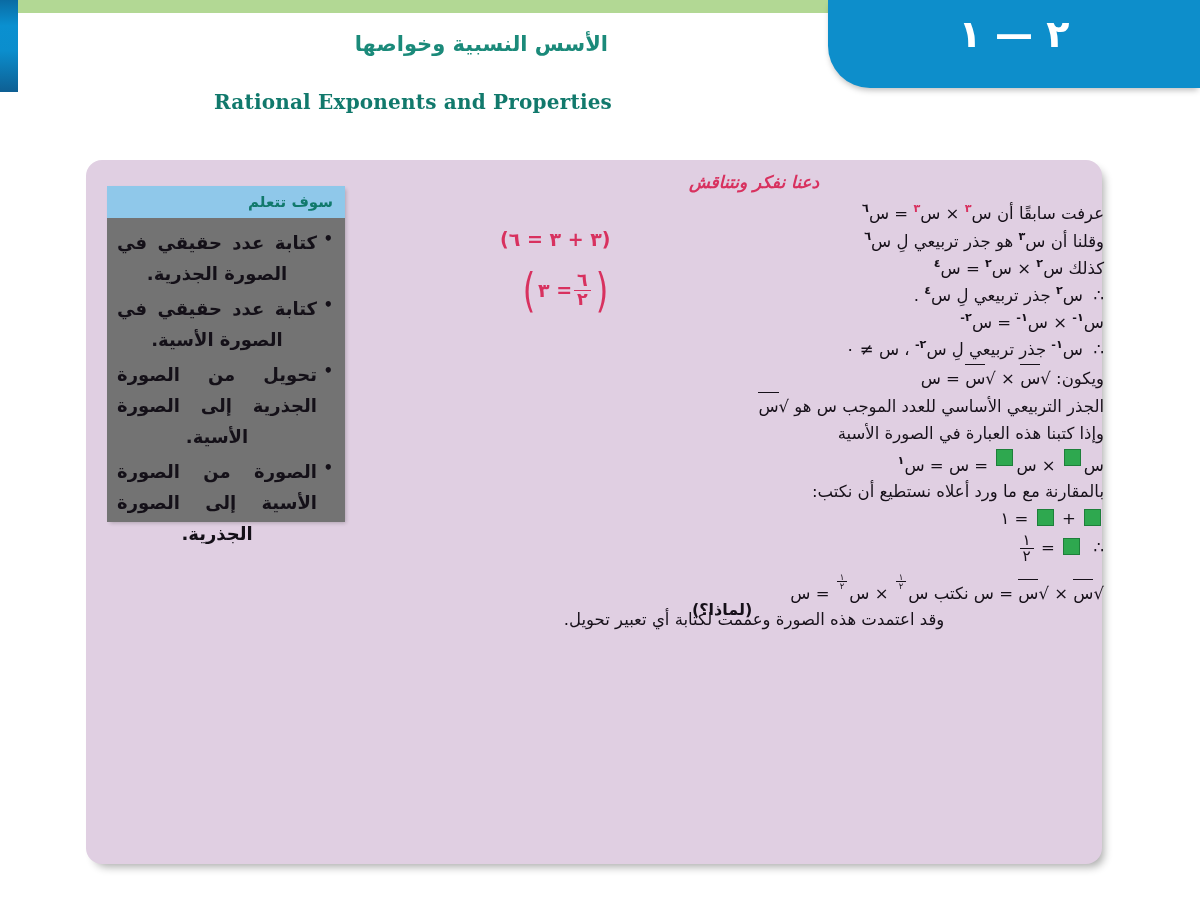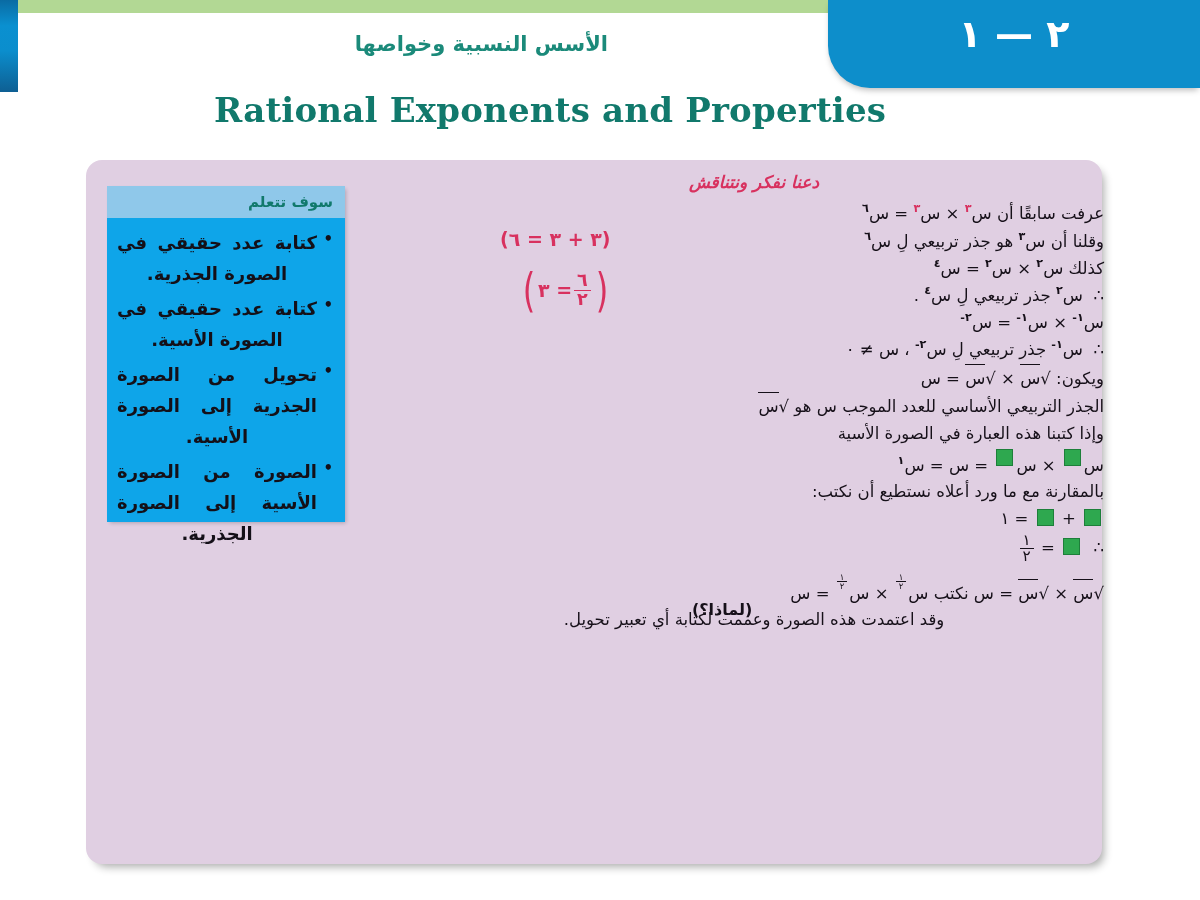--- a/index.html
+++ b/index.html
@@ -74,21 +74,21 @@
     font-weight: bold;
     white-space: nowrap;
     direction: rtl;
   }
   .title-english {
     position: absolute;
     left: 214px;
     top: 90px;
     color: #11796c;
     font-family: "DejaVu Serif", "Liberation Serif", serif;
-    font-size: 34px;
+    font-size: 20px;
     font-weight: bold;
     direction: ltr;
     white-space: nowrap;
     letter-spacing: 0.2px;
   }
 
   
   .content-card {
     position: absolute;
     left: 86px;
@@ -100,21 +100,21 @@
     box-shadow: 5px 6px 9px -3px rgba(0,0,0,0.32);
   }
 
   
   .objectives-box {
     position: absolute;
     left: 107px;
     top: 186px;
     width: 238px;
     height: 336px;
-    background: #0ea5e9;
+    background: #737373;
     box-shadow: 2px 2px 4px -1px rgba(0,0,0,0.22);
     display: flex;
     flex-direction: column;
   }
   .objectives-header {
     background: #8fc8ea;
     height: 32px;
     line-height: 32px;
     text-align: right;
     padding-right: 12px;

